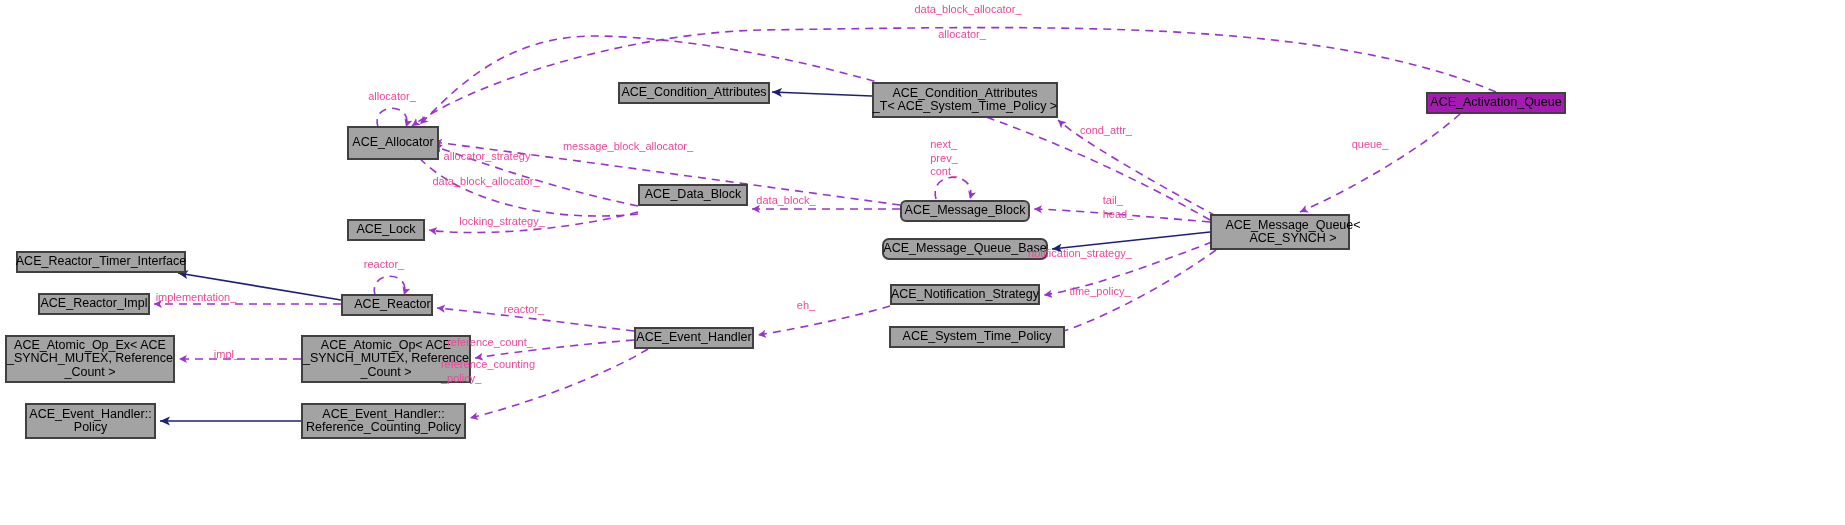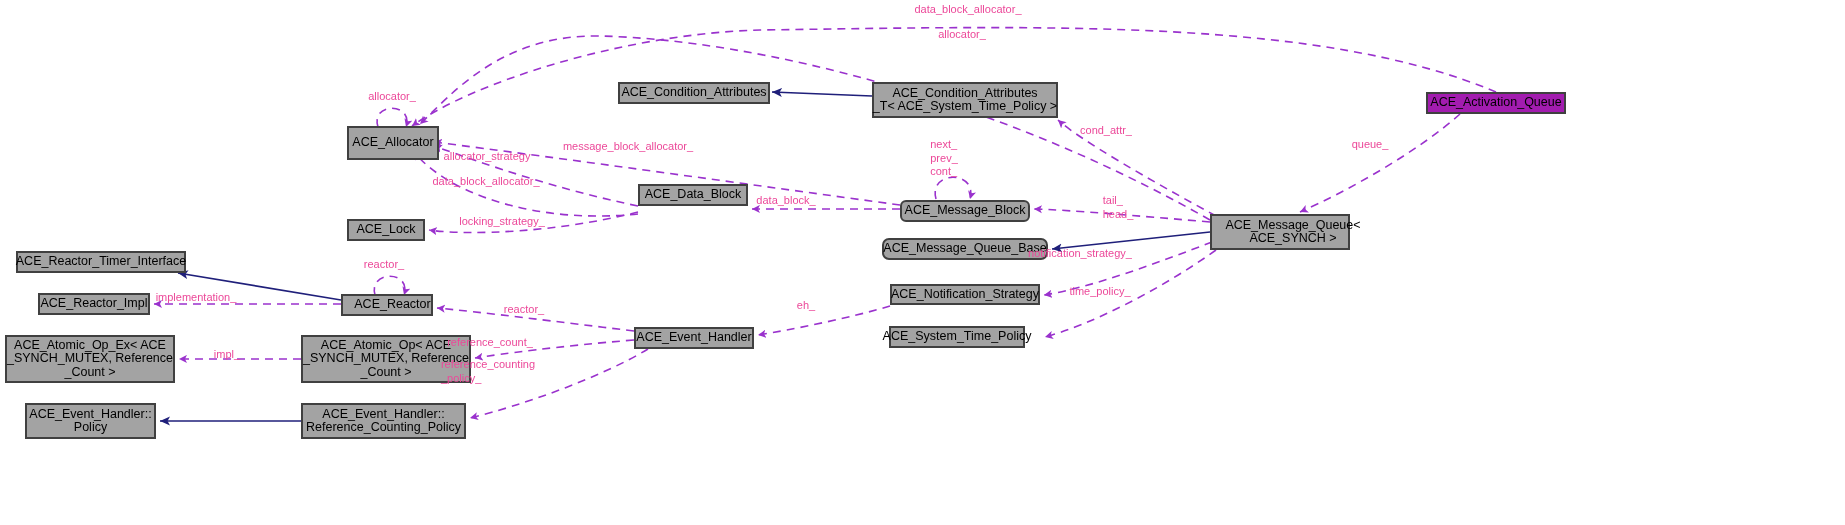--- a/index.html
+++ b/index.html
@@ -65,21 +65,21 @@
       <div class="node thick" style="left: 638px; top: 184px; width: 110px; height: 22px; text-align: right;">ACE_Data_Block</div>
       <div class="node thick" style="left: 900px; top: 200px; width: 130px; height: 22px; border-radius: 6px;">ACE_Message_Block</div>
       <div class="node thick" style="left: 1210px; top: 214px; width: 140px; height: 36px; padding-left: 32px;">ACE_Message_Queue&lt;
 ACE_SYNCH &gt;</div>
       <div class="node thick" style="left: 347px; top: 219px; width: 78px; height: 22px;">ACE_Lock</div>
       <div class="node thick" style="left: 882px; top: 238px; width: 166px; height: 22px; border-radius: 7px;">ACE_Message_Queue_Base</div>
       <div class="node thick" style="left: 4px; top: 251px; width: 170px; height: 22px; margin-left: 12px;">ACE_Reactor_Timer_Interface</div>
       <div class="node thick" style="left: 890px; top: 284px; width: 150px; height: 21px;">ACE_Notification_Strategy</div>
       <div class="node thick" style="left: 38px; top: 293px; width: 112px; height: 22px;">ACE_Reactor_Impl</div>
       <div class="node thick" style="left: 341px; top: 294px; width: 92px; height: 22px; padding-left: 17px;">ACE_Reactor</div>
-      <div class="node thick" style="left: 889px; top: 326px; width: 136px; height: 22px;">ACE_System_Time_Policy</div>
+      <div class="node thick" style="left: 889px; top: 326px; width: 176px; height: 22px;">ACE_System_Time_Policy</div>
       <div class="node thick" style="left: 634px; top: 327px; width: 120px; height: 22px;">ACE_Event_Handler</div>
       <div class="node thick" style="left: 5px; top: 335px; width: 170px; height: 48px;">ACE_Atomic_Op_Ex&lt; ACE
 _SYNCH_MUTEX, Reference
 _Count &gt;</div>
       <div class="node thick" style="left: 301px; top: 335px; width: 170px; height: 48px;">ACE_Atomic_Op&lt; ACE
 _SYNCH_MUTEX, Reference
 _Count &gt;</div>
       <div class="node thick" style="left: 25px; top: 403px; width: 131px; height: 36px;">ACE_Event_Handler::
 Policy</div>
       <div class="node thick" style="left: 301px; top: 403px; width: 165px; height: 36px;">ACE_Event_Handler::

